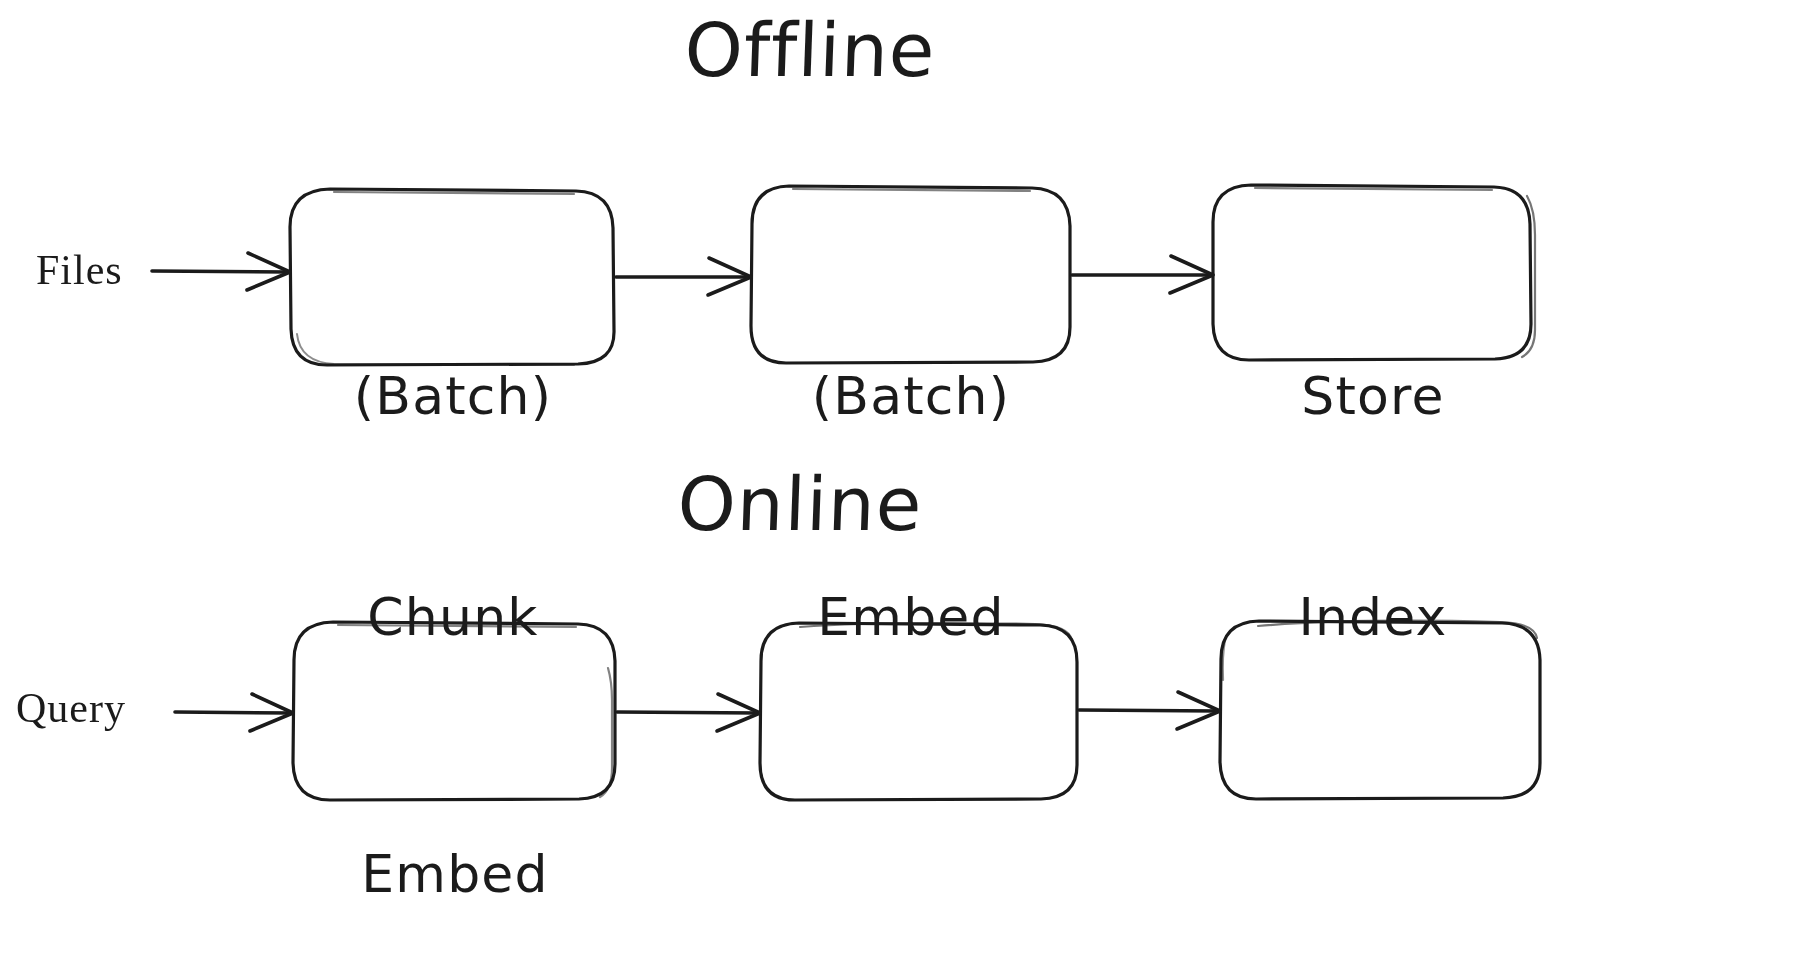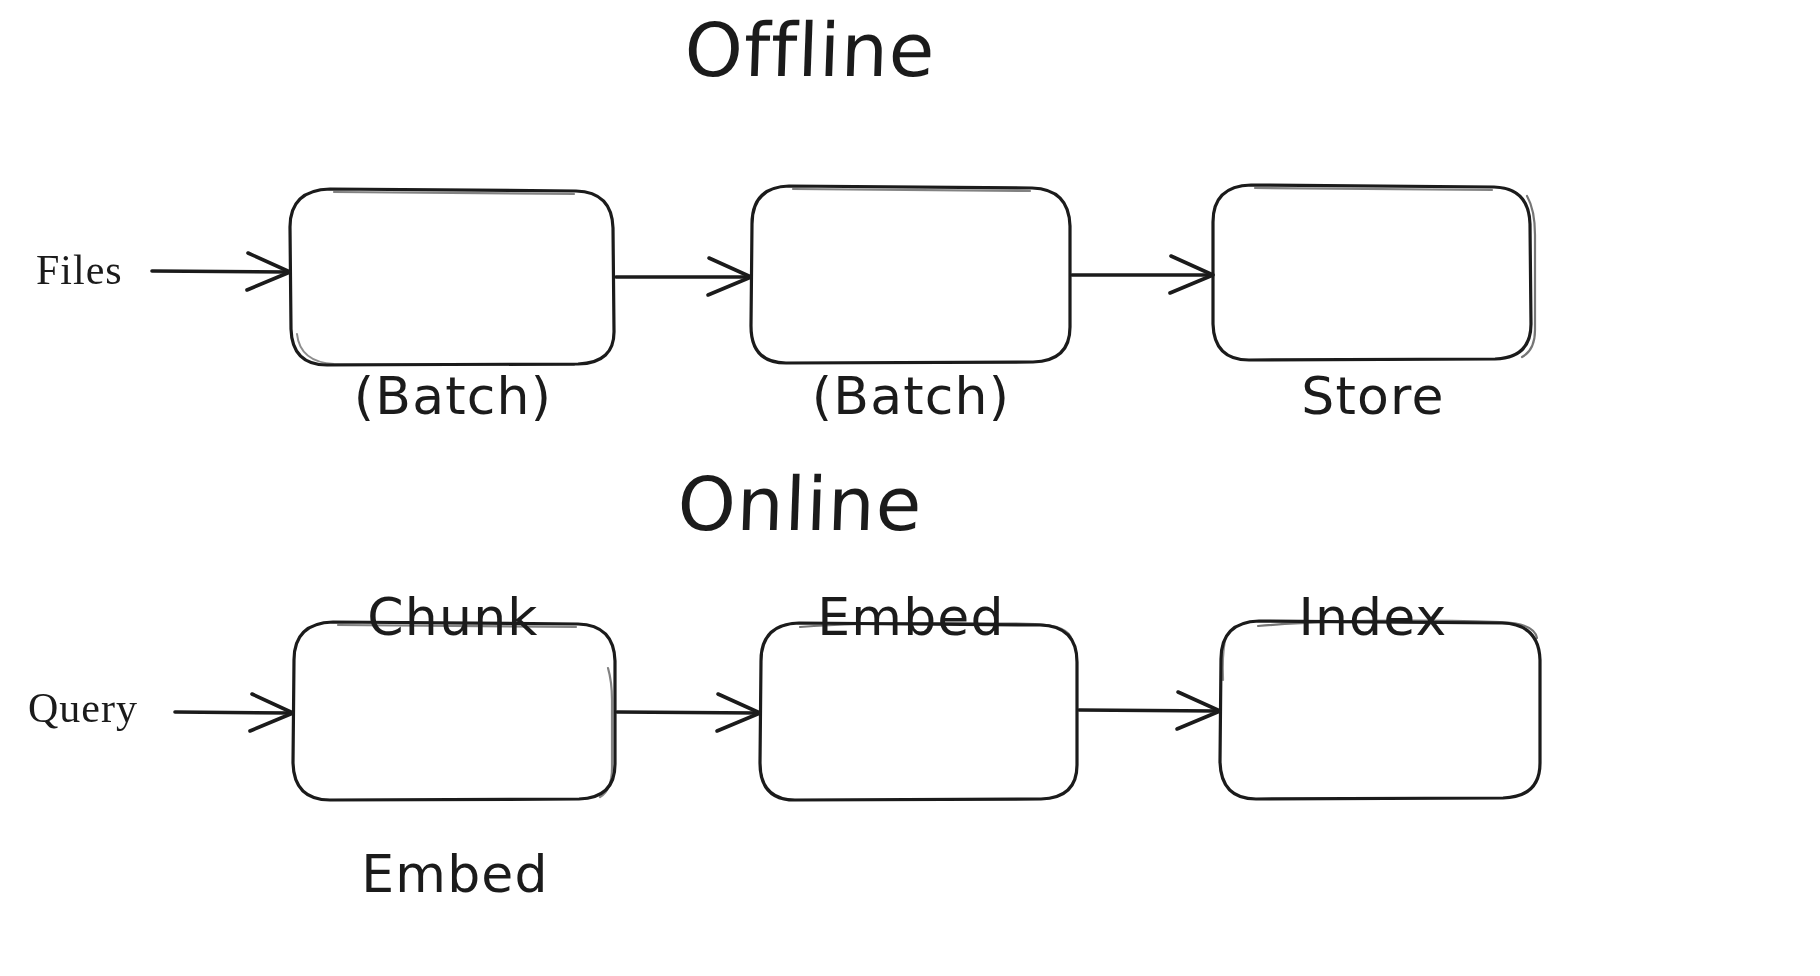--- a/index.html
+++ b/index.html
@@ -59,21 +59,21 @@
   .edge-label {
     font-size: 42px;
     line-height: 1.1;
     letter-spacing: 1px;
     font-family: Liberation Serif, serif;
   }
   .title-offline { left: 460px; top: 12px; width: 700px; }
   .title-online  { left: 450px; top: 466px; width: 700px; }
 
   .lbl-files { left: 36px;  top: 247px; }
-  .lbl-query { left: 28px;  top: 685px; }
+  .lbl-query { left: 16px;  top: 685px; }
 
   .n1 { left: 290px;  top: 212px; width: 326px; }
   .n2 { left: 750px;  top: 212px; width: 322px; }
   .n3 { left: 1213px; top: 212px; width: 320px; }
 
   .n4 { left: 293px;  top: 690px; width: 324px; }
   .n5 { left: 760px;  top: 690px; width: 320px; }
   .n6 { left: 1220px; top: 690px; width: 322px; }
 </style>
 </head>

